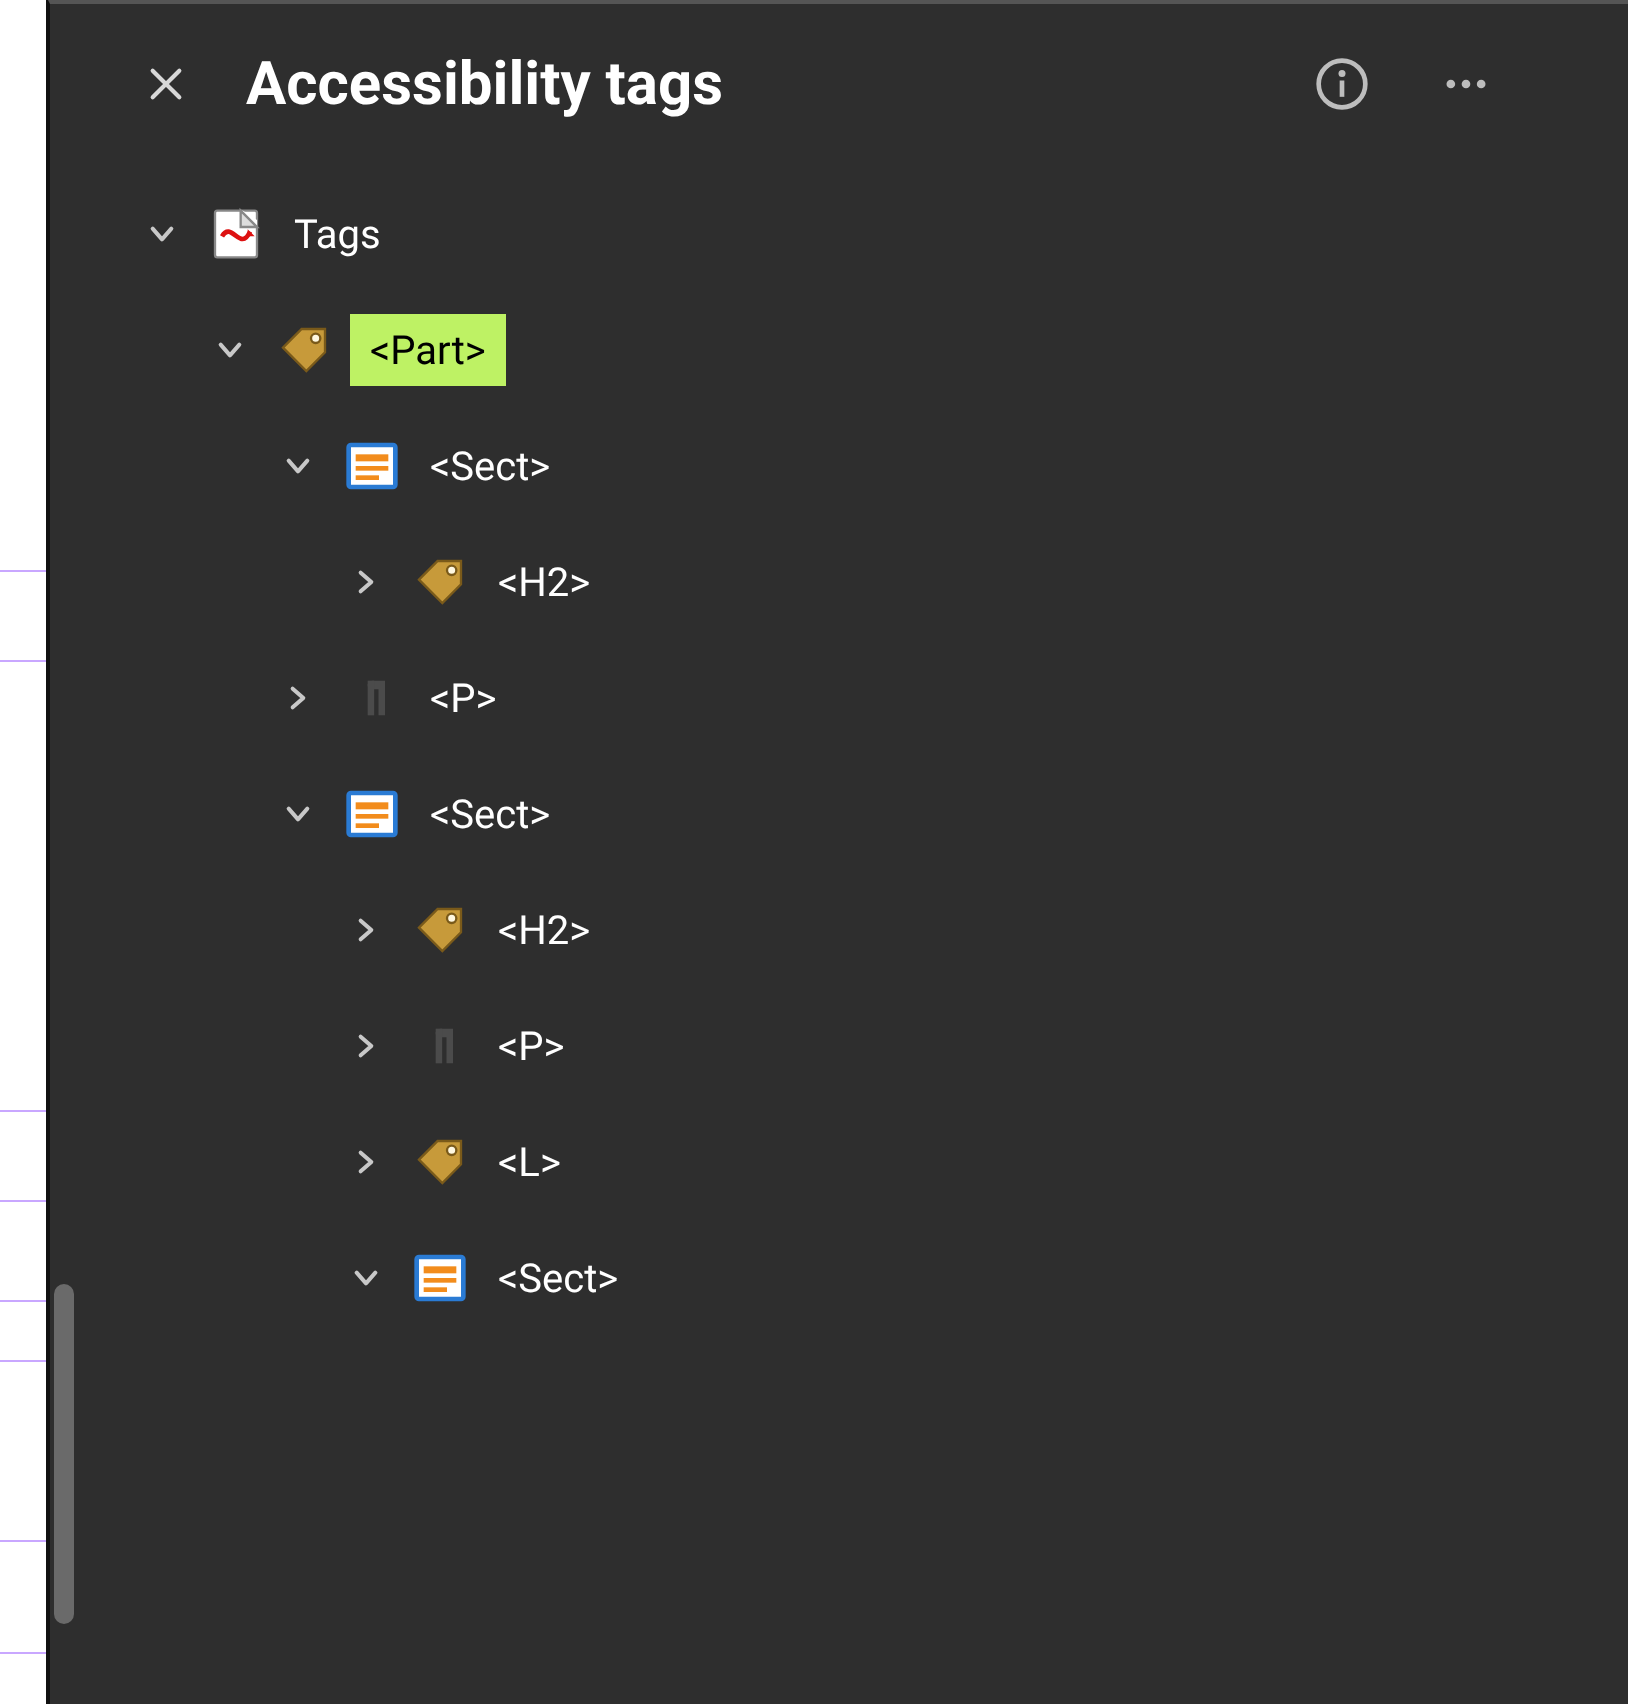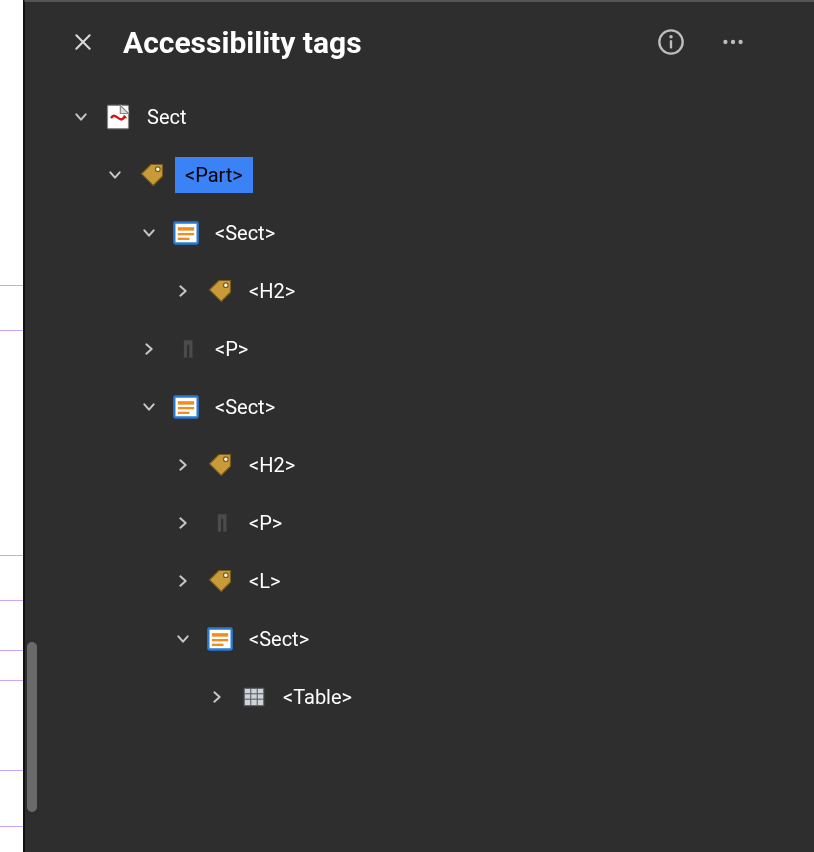--- a/index.html
+++ b/index.html
@@ -90,21 +90,21 @@
     width: 30px; height: 30px;
     display:flex; align-items:center; justify-content:center;
     flex-shrink: 0;
   }
   .node-label {
     color: #fff;
     padding: 2px 6px;
     white-space: nowrap;
   }
   .node-label.selected {
-    background: #3b82f6;
+    background: #bef264;
     color: #000;
     padding: 6px 10px;
   }
 
   
 
   
   .scrollbar-thumb {
     position:absolute;
     left: 2px;
@@ -169,21 +169,21 @@
         </span>
         <span class="icn">
           <svg viewBox="0 0 24 24" width="28" height="28">
             <rect x="3" y="2" width="18" height="20" rx="1" fill="#fff" stroke="#888"></rect>
             <path d="M3 2 L14 2 L21 9 L21 6 L15 2 Z" fill="#fff"></path>
             <polygon points="14,2 21,9 14,9" fill="#ddd" stroke="#888"></polygon>
             <path d="M6 13 C10 6, 14 20, 18 11" fill="none" stroke="#d11" stroke-width="2"></path>
             <polygon points="17,10 20,13 17,13" fill="#d11"></polygon>
           </svg>
         </span>
-        <span class="node-label">Sect</span>
+        <span class="node-label">Tags</span>
       </div>
       <div class="row" style="--indent: 66px;">
         <span class="disclosure">
           <svg viewBox="0 0 24 24">
             <path d="M5 8 L12 16 L19 8" fill="none" stroke="#c8c8c8" stroke-width="3" stroke-linecap="round" stroke-linejoin="round"></path>
           </svg>
         </span>
         <span class="icn">
           <svg viewBox="0 0 24 24" width="28" height="28">
             <path d="M3 11 L11 3 L21 3 L21 13 L13 21 Z" fill="#c79a3a" stroke="#7a5a1a" stroke-width="1"></path>
@@ -303,32 +303,15 @@
         <span class="icn">
           <svg viewBox="0 0 24 24" width="28" height="28">
             <rect x="2" y="3" width="20" height="18" rx="1" fill="#fff" stroke="#2a7bd4" stroke-width="2"></rect>
             <rect x="5" y="7" width="14" height="3" fill="#f28c1c"></rect>
             <rect x="5" y="12" width="14" height="2" fill="#f28c1c"></rect>
             <rect x="5" y="16" width="10" height="2" fill="#f28c1c"></rect>
           </svg>
         </span>
         <span class="node-label">&lt;Sect&gt;</span>
       </div>
-      <div class="row" style="--indent: 168px;">
-        <span class="disclosure">
-          <svg viewBox="0 0 24 24">
-            <path d="M8 5 L16 12 L8 19" fill="none" stroke="#c8c8c8" stroke-width="3" stroke-linecap="round" stroke-linejoin="round"></path>
-          </svg>
-        </span>
-        <span class="icn">
-          <svg viewBox="0 0 24 24" width="26" height="26">
-            <rect x="3" y="4" width="18" height="16" fill="#cfd4da" stroke="#5a5f66"></rect>
-            <line x1="3" y1="9" x2="21" y2="9" stroke="#5a5f66"></line>
-            <line x1="3" y1="14" x2="21" y2="14" stroke="#5a5f66"></line>
-            <line x1="9" y1="4" x2="9" y2="20" stroke="#5a5f66"></line>
-            <line x1="15" y1="4" x2="15" y2="20" stroke="#5a5f66"></line>
-          </svg>
-        </span>
-        <span class="node-label">&lt;Table&gt;</span>
-      </div>
     </div>
 
 </div>
 
 </body></html>

